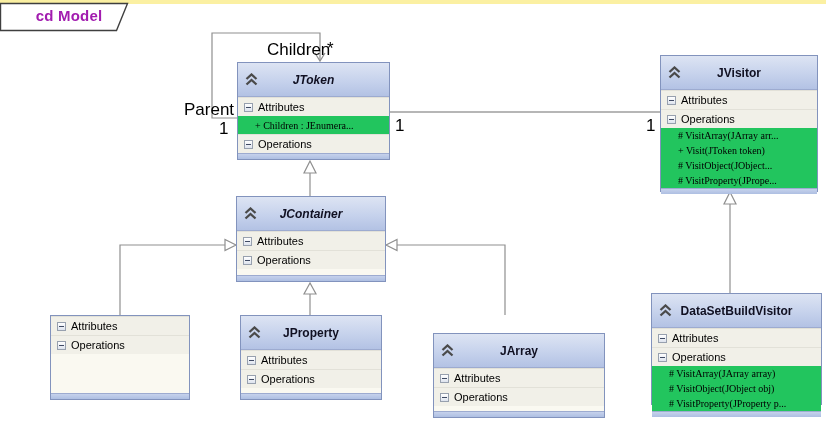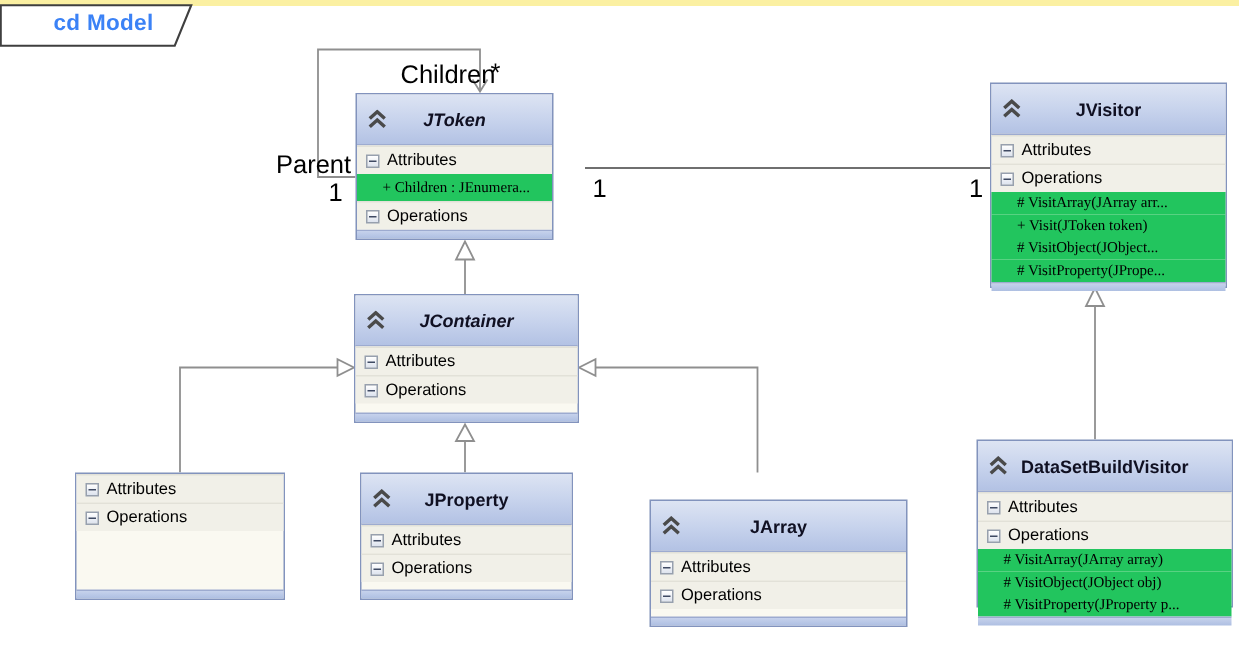--- a/index.html
+++ b/index.html
@@ -5,21 +5,21 @@
   html,body{margin:0;padding:0;background:#fff;}
   *{box-sizing:border-box;}
   .canvas{
     position:relative;width:826px;height:431px;background:#ffffff;
     font-family:"Liberation Sans",sans-serif;overflow:hidden;
   }
   .top-strip{position:absolute;left:0;top:0;width:826px;height:4px;background:#fbf0a2;}
   .frame-tab-svg{position:absolute;left:0;top:0;}
   .frame-label{
     position:absolute;left:22px;top:7px;width:94px;text-align:center;
-    font-size:15px;font-weight:700;color:#3b82f6;letter-spacing:0.2px;
+    font-size:15px;font-weight:700;color:#a21caf;letter-spacing:0.2px;
   }
   svg.connectors{position:absolute;left:0;top:0;}
   .conn-label{position:absolute;font-size:17px;color:#000;white-space:nowrap;}
 
   .cls{
     position:absolute;border:1px solid #8293bd;background:#faf9f1;
     display:flex;flex-direction:column;
   }
   .cls-header{
     position:relative;height:34px;flex:0 0 34px;
@@ -106,21 +106,21 @@
     </g>
   </svg>
 
   <span class="conn-label" style="left:267px;top:40px;">Children</span>
   <span class="conn-label" style="left:327px;top:39px;">*</span>
   <span class="conn-label" style="left:184px;top:100px;">Parent</span>
   <span class="conn-label" style="left:219px;top:119px;">1</span>
   <span class="conn-label" style="left:395px;top:116px;">1</span>
   <span class="conn-label" style="left:646px;top:116px;">1</span>
 
-  <div class="cls abstract" style="left:237px;top:62px;width:132px;height:98px;">
+  <div class="cls abstract" style="left:237px;top:62px;width:153px;height:98px;">
     <div class="cls-header">
       <svg class="chevron" width="15" height="13">
         <path d="M2.5,6 L7.5,1.5 L12.5,6 M2.5,11.5 L7.5,7 L12.5,11.5" fill="none" stroke="#4a4a4a" stroke-width="2.3"></path>
       </svg>
       <div class="cls-title">JToken</div>
     </div>
     <div class="sec-row">
       <span class="minus"></span>
       <span class="sec-label">Attributes</span>
     </div>

